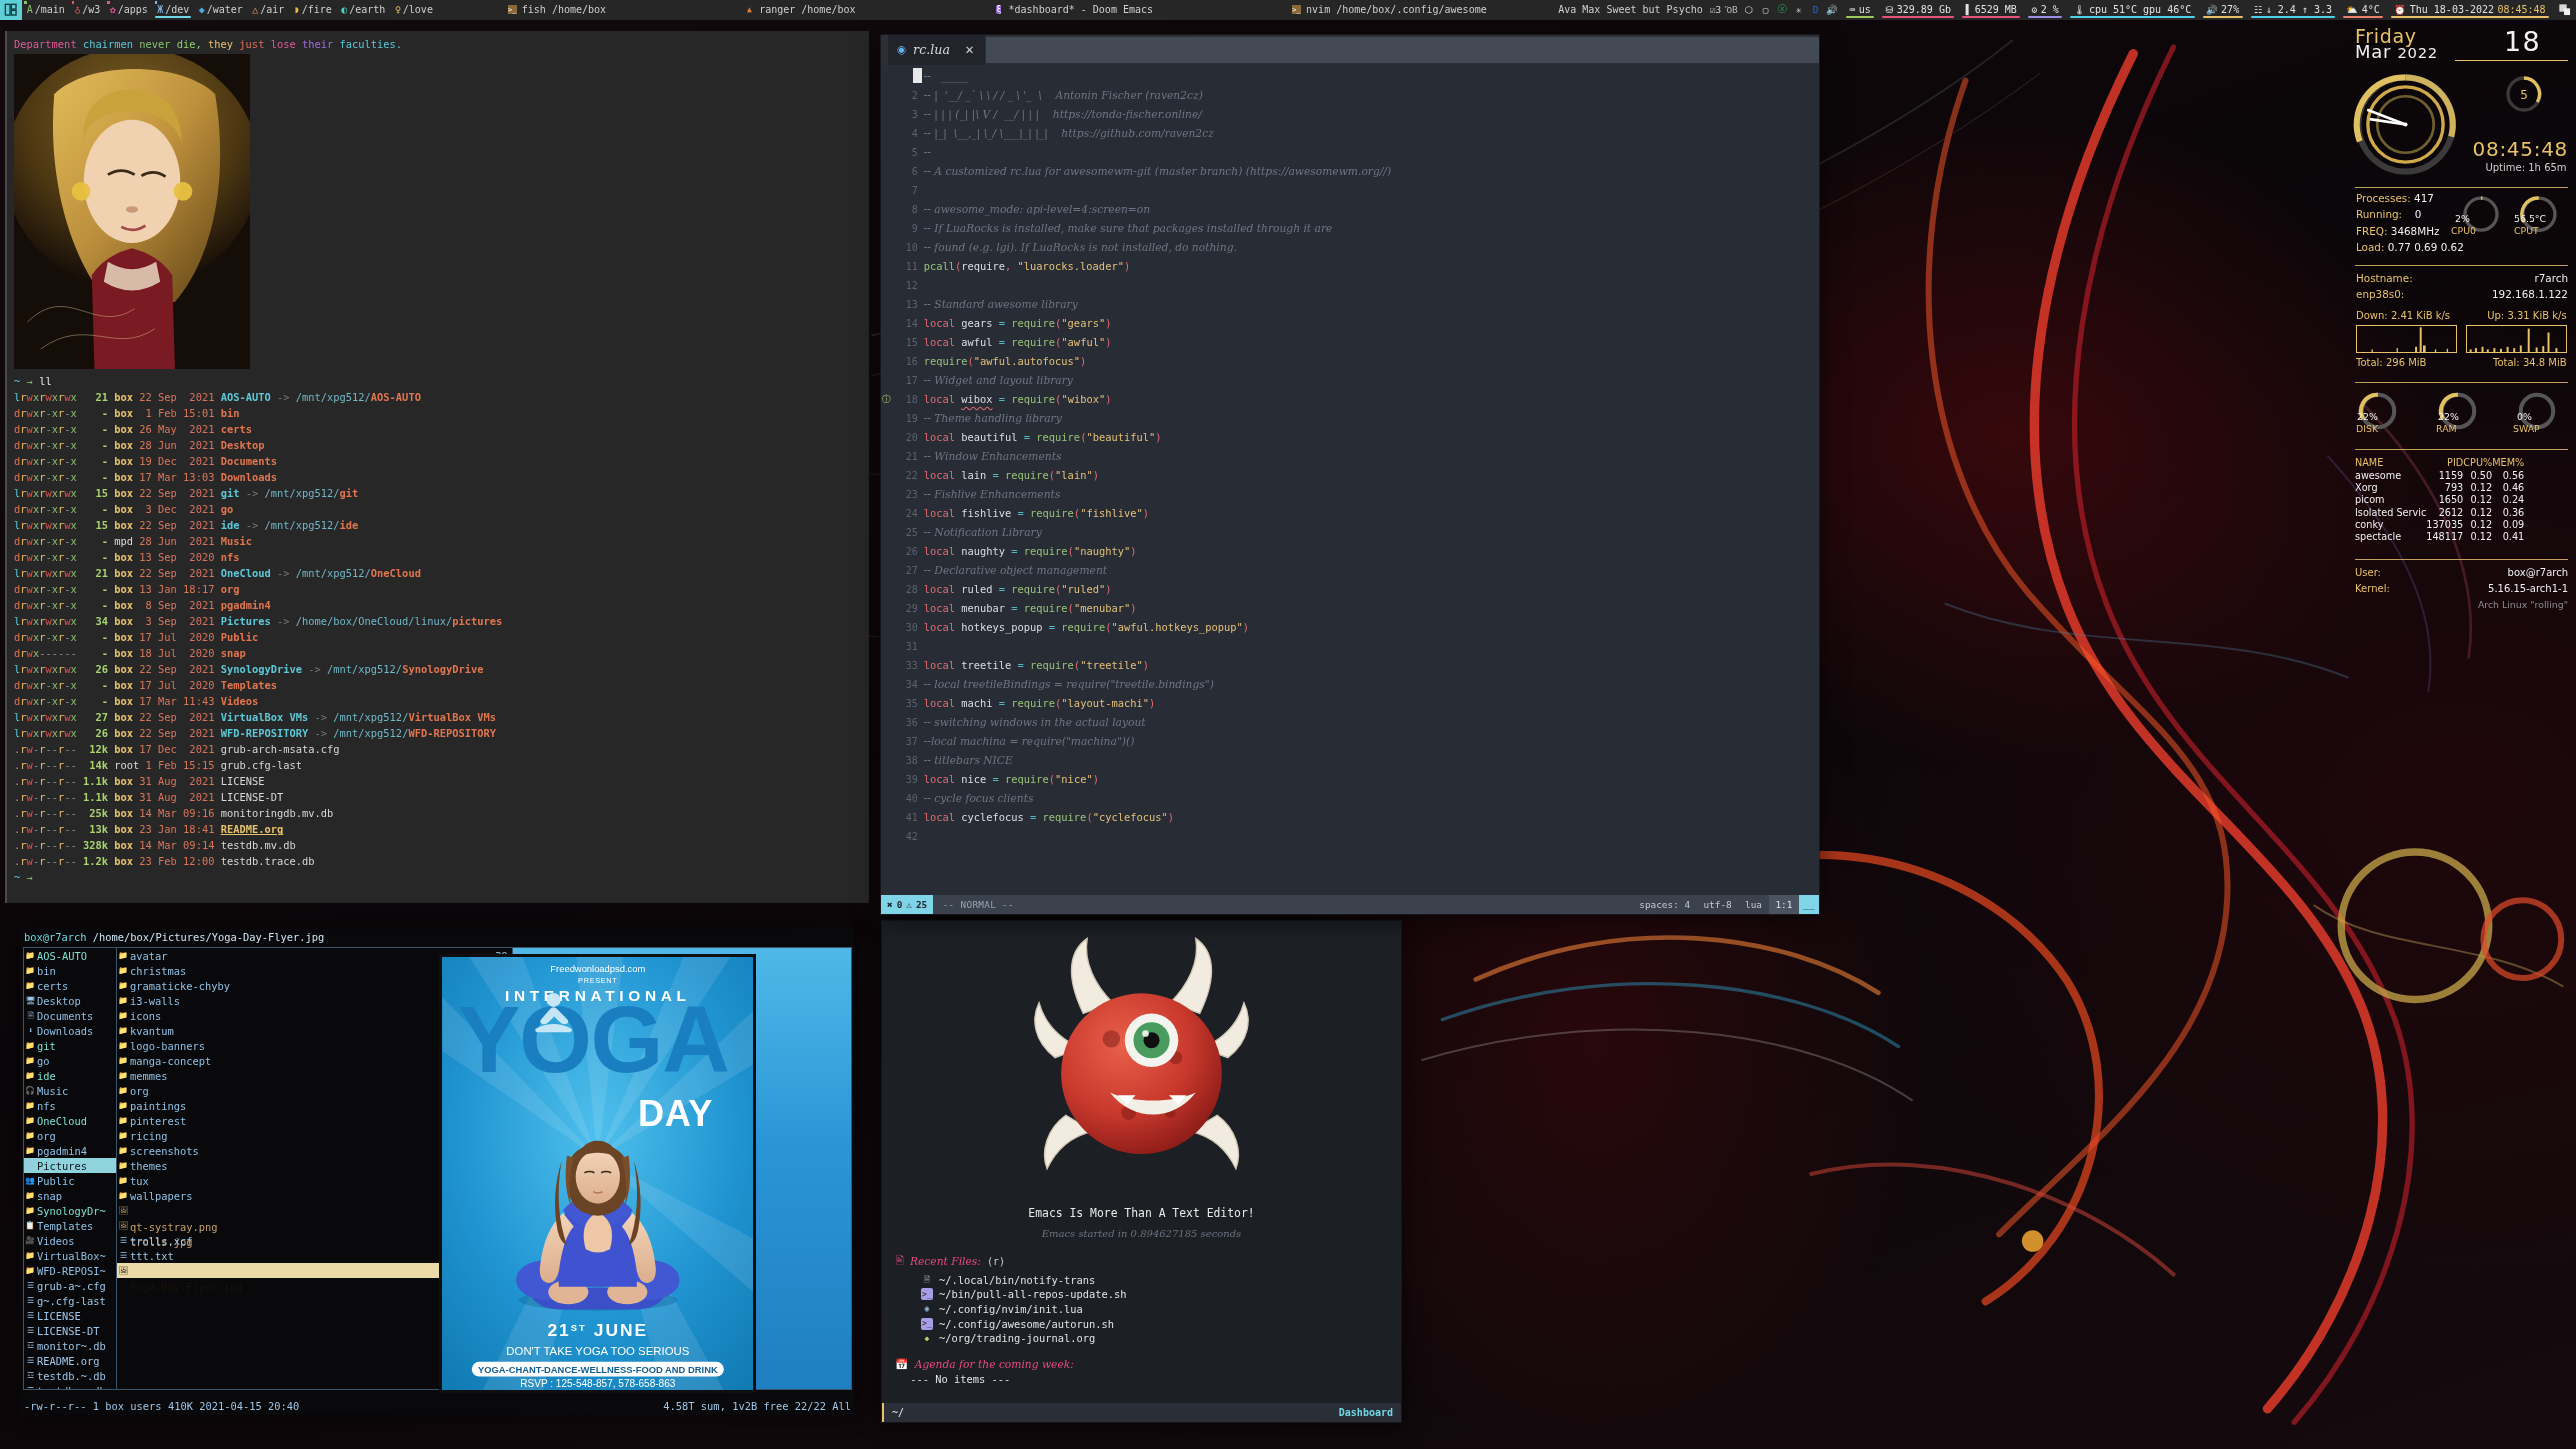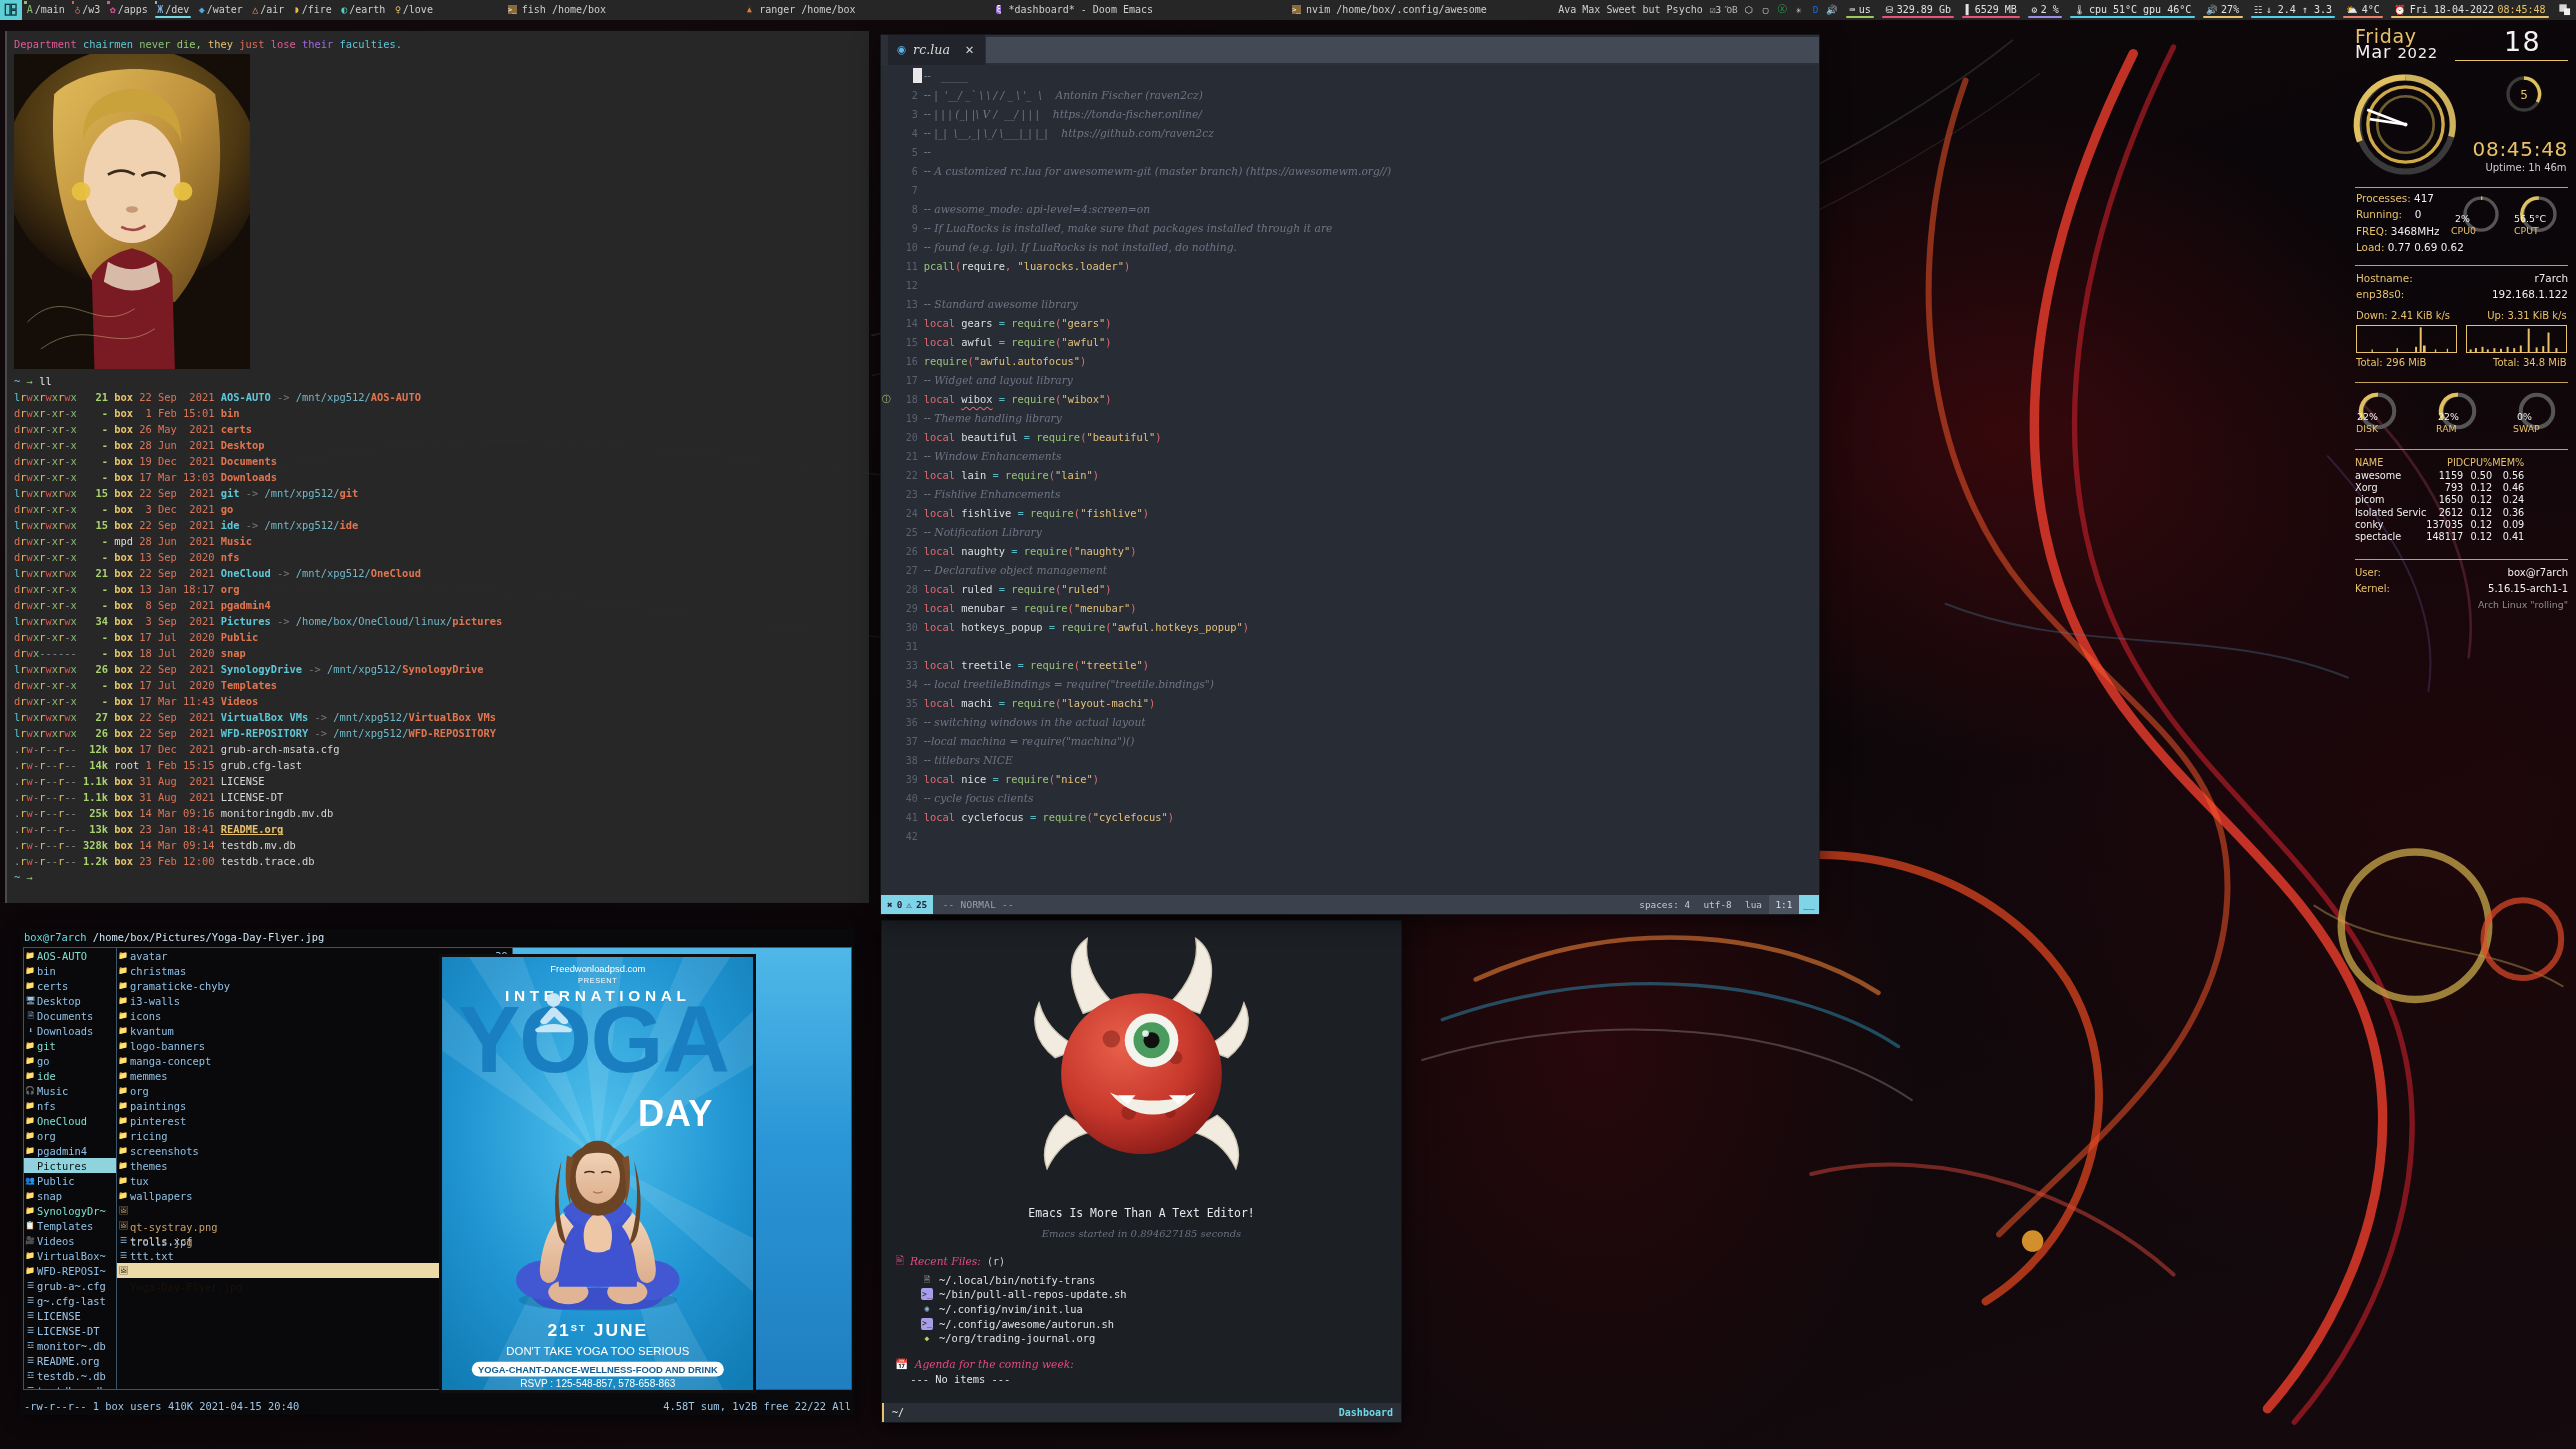--- a/index.html
+++ b/index.html
@@ -355,21 +355,21 @@
         <span>↓ 2.4      ↑ 3.3</span>
         <span class="bar" style="background:#4fd0e8"></span>
       </div>
       <div class="wg">
         <span class="wi">⛅</span>
         <span>4°C</span>
         <span class="bar" style="background:#e8806a"></span>
       </div>
       <div class="wg">
         <span class="wi">⏰</span>
-        <span>Fri 18-04-2022</span>
+        <span>Thu 18-03-2022</span>
         <span style="color:#e8c26a;">08:45:48</span>
         <span class="bar" style="background:#e8c26a"></span>
       </div>
     </div>
   <div class="rightlayout">
     <svg viewBox="0 0 20 20" width="13.4" height="13.4">
       <rect x="2" y="2" width="11" height="11" fill="#d8d8d8"></rect>
       <rect x="9" y="8" width="9" height="10" fill="#f0f0f0"></rect>
     </svg>
   </div>
@@ -937,21 +937,21 @@
     <line x1="90" y1="90" x2="37" y2="82" stroke="#ffffff" stroke-width="4"></line>
     <circle cx="90" cy="90" r="3" fill="#ffffff"></circle>
   </svg>
 
   <svg style="position:absolute;right:32px;top:52px;" width="40" height="40" viewBox="0 0 60 60">
     <circle cx="30" cy="30" r="24" fill="none" stroke="#3a3a3a" stroke-width="5"></circle>
     <path d="M30,6 A24,24 0 0,1 50,42" fill="none" stroke="#e0c060" stroke-width="5"></path>
     <text x="30" y="37" text-anchor="middle" fill="#e8c26a" font-family="DejaVu Sans, sans-serif" font-size="18">5</text>
   </svg>
   <div class="ck-time">08:45:48</div>
-  <div class="ck-up">Uptime: 1h 46m</div>
+  <div class="ck-up">Uptime: 1h 65m</div>
 
   <div class="hr" style="top:165px;"></div>
 
   <div class="ck-row" style="top:170px;">
     <span>Processes:</span>
     <span class="v">417</span>
   </div>
   <div class="ck-row" style="top:186px;">
     <span>Running:</span>
     <span class="v" style="margin-left:9.4px;">0</span>

